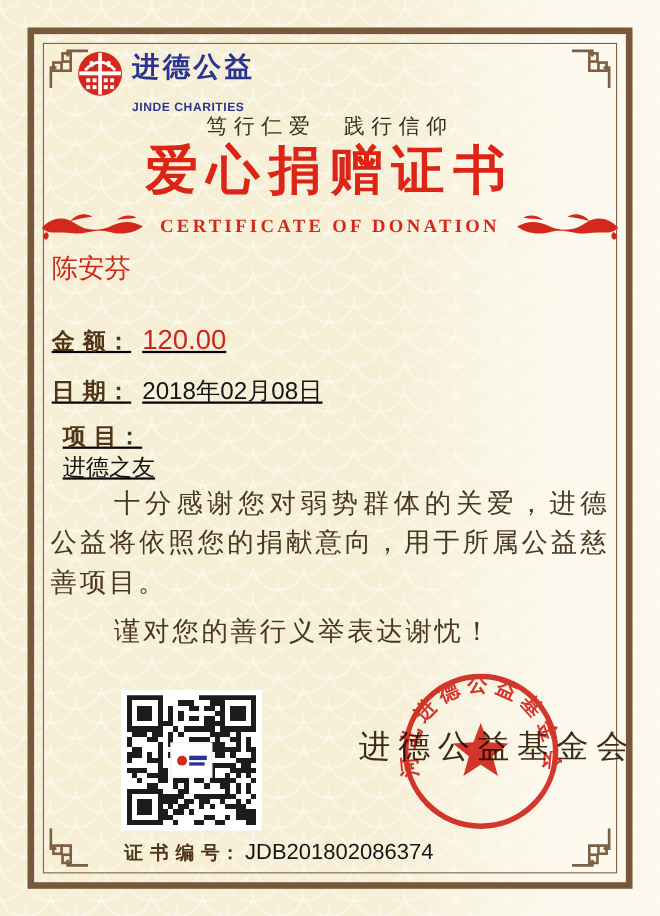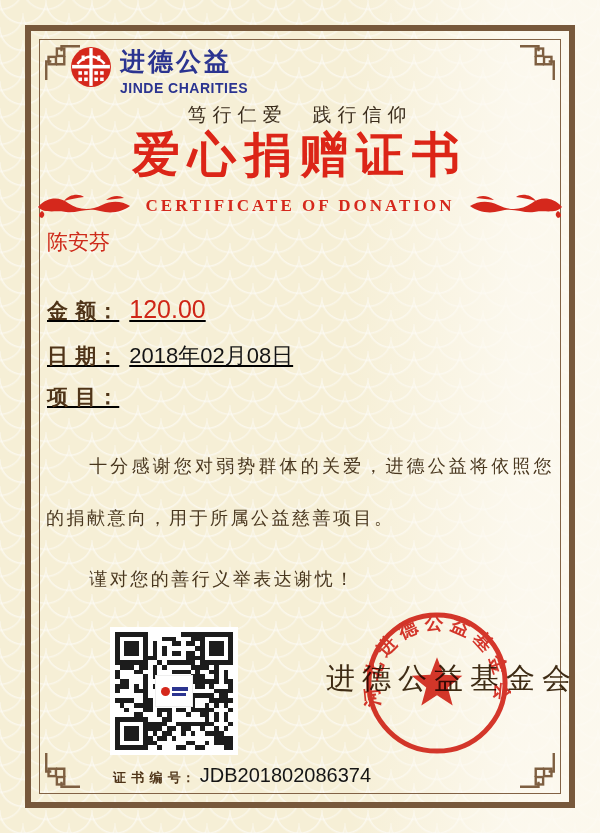--- a/index.html
+++ b/index.html
@@ -21,57 +21,57 @@
   .corner{width:37px;height:37px;}
   .corner.tl{left:43px;top:43px;}
   .corner.tr{right:43px;top:43px;transform:scaleX(-1);}
   .corner.bl{left:43px;bottom:43px;transform:scaleY(-1);}
   .corner.br{right:43px;bottom:43px;transform:scale(-1,-1);}
   
   .logo{left:70px;top:46px;display:flex;align-items:flex-start;gap:8px;}
   .logo-mark{width:42px;height:42px;}
   .logo-text{display:flex;flex-direction:column;line-height:1;margin-top:3px;}
   .logo-zh{font-family:"Liberation Sans","DejaVu Sans",sans-serif;font-weight:bold;font-size:25px;color:#2b3490;letter-spacing:3px;}
-  .logo-en{font-family:"Liberation Sans","DejaVu Sans",sans-serif;font-weight:bold;font-size:14px;color:#2b3490;letter-spacing:.5px;margin-top:7px;}
+  .logo-en{font-family:"Liberation Sans","DejaVu Sans",sans-serif;font-weight:bold;font-size:11px;color:#2b3490;letter-spacing:.5px;margin-top:19px;}
   
   .tagline{left:0;right:0;top:102px;text-align:center;font-size:19px;color:#3b2d1d;letter-spacing:6px;}
   .title{left:0;right:0;top:123px;text-align:center;font-size:48px;font-weight:bold;color:#dc2517;letter-spacing:8px;}
   .subtitle-row{left:0;right:0;top:193px;display:flex;align-items:center;justify-content:center;gap:14px;}
   .subtitle{font-size:17px;font-weight:bold;color:#d5281c;letter-spacing:3px;white-space:nowrap;}
   .flourish{width:96px;height:26px;}
   .flourish.right{transform:scaleX(-1);}
   
-  .donor-name{left:47px;top:228px;font-family:"Liberation Sans","DejaVu Sans",sans-serif;font-size:21px;color:#ce2a1a;}
+  .donor-name{left:47px;top:228px;font-family:"Liberation Sans","DejaVu Sans",sans-serif;font-size:24px;color:#ce2a1a;}
   .field{left:47px;display:flex;align-items:baseline;text-decoration:underline;}
   .field-label{font-size:21px;font-weight:bold;color:#4f3418;letter-spacing:1px;}
   .field-value{font-family:"Liberation Sans","DejaVu Sans",sans-serif;color:#141414;margin-left:10px;}
   .f-amount{top:295px;}
   .f-amount .field-value{color:#cf2517;font-size:25px;}
   .f-date{top:341px;}
   .f-date .field-value{font-size:22px;}
   .f-project{top:383px;flex-direction:column;}
   .f-project .field-value{font-size:21px;}
   
-  .body-text{left:46px;right:46px;top:440px;color:#49371f;font-size:18px;line-height:52px;letter-spacing:2.5px;text-align:justify;}
+  .body-text{left:46px;right:46px;top:440px;color:#49371f;font-size:24px;line-height:36px;letter-spacing:2.5px;text-align:justify;}
   .body-text p{margin:0;text-indent:2.4em;}
   .body-text p.closing{margin-top:9px;text-align:left;}
   
   .qr-wrap{left:110px;top:627px;width:128px;height:128px;background:#fff;padding:5px;box-sizing:border-box;}
   .qr-wrap svg{width:100%;height:100%;display:block;}
   .qr-logo{position:absolute;left:50%;top:50%;transform:translate(-50%,-50%);width:36px;height:30px;background:#fff;border:1px solid #eee;display:flex;align-items:center;justify-content:center;gap:2px;}
   .qr-logo .dot{width:9px;height:9px;border-radius:50%;background:#d5281c;}
   .qr-logo .bars{display:flex;flex-direction:column;gap:2px;}
   .qr-logo .bars i{display:block;width:16px;height:4px;background:#2b3490;}
   .qr-logo .bars i:last-child{width:14px;height:3px;}
   
   .org{left:326px;top:659px;font-size:29px;color:#3f2c15;letter-spacing:7px;white-space:nowrap;}
   .seal{left:363px;top:609px;width:148px;height:148px;opacity:.93;mix-blend-mode:multiply;}
   
   .cert-no-row{left:113px;top:764px;display:flex;align-items:baseline;}
-  .cert-no-label{font-size:13px;font-weight:bold;color:#4f3418;letter-spacing:1px;font-family:Liberation Serif, serif;}
+  .cert-no-label{font-size:17px;font-weight:bold;color:#4f3418;letter-spacing:1px;font-family:Liberation Serif, serif;}
   .cert-no-value{font-family:"Liberation Sans","DejaVu Sans",sans-serif;font-size:20px;color:#151515;margin-left:4px;}
 </style>
 </head>
 <body>
 
 <div class="cert">
 
   <div class="abs frame-outer"></div>
   <div class="abs frame-inner"></div>
 
@@ -164,20 +164,21 @@
   <div class="abs field f-amount">
     <span class="field-label">金 额：</span>
     <span class="field-value">120.00</span>
   </div>
   <div class="abs field f-date">
     <span class="field-label">日 期：</span>
     <span class="field-value">2018年02月08日</span>
   </div>
   <div class="abs field f-project">
     <span class="field-label">项 目：</span>
+    <span class="field-value">进德之友</span>
   </div>
 
   <div class="abs body-text">
     <p>十分感谢您对弱势群体的关爱，进德公益将依照您的捐献意向，用于所属公益慈善项目。</p>
     <p class="closing">谨对您的善行义举表达谢忱！</p>
   </div>
 
   <div class="abs qr-wrap">
     <svg id="qr-svg" viewBox="0 0 25 25" fill="#1c1c1c" shape-rendering="crispEdges">
         <rect x="0" y="0" width="7" height="7"></rect>

